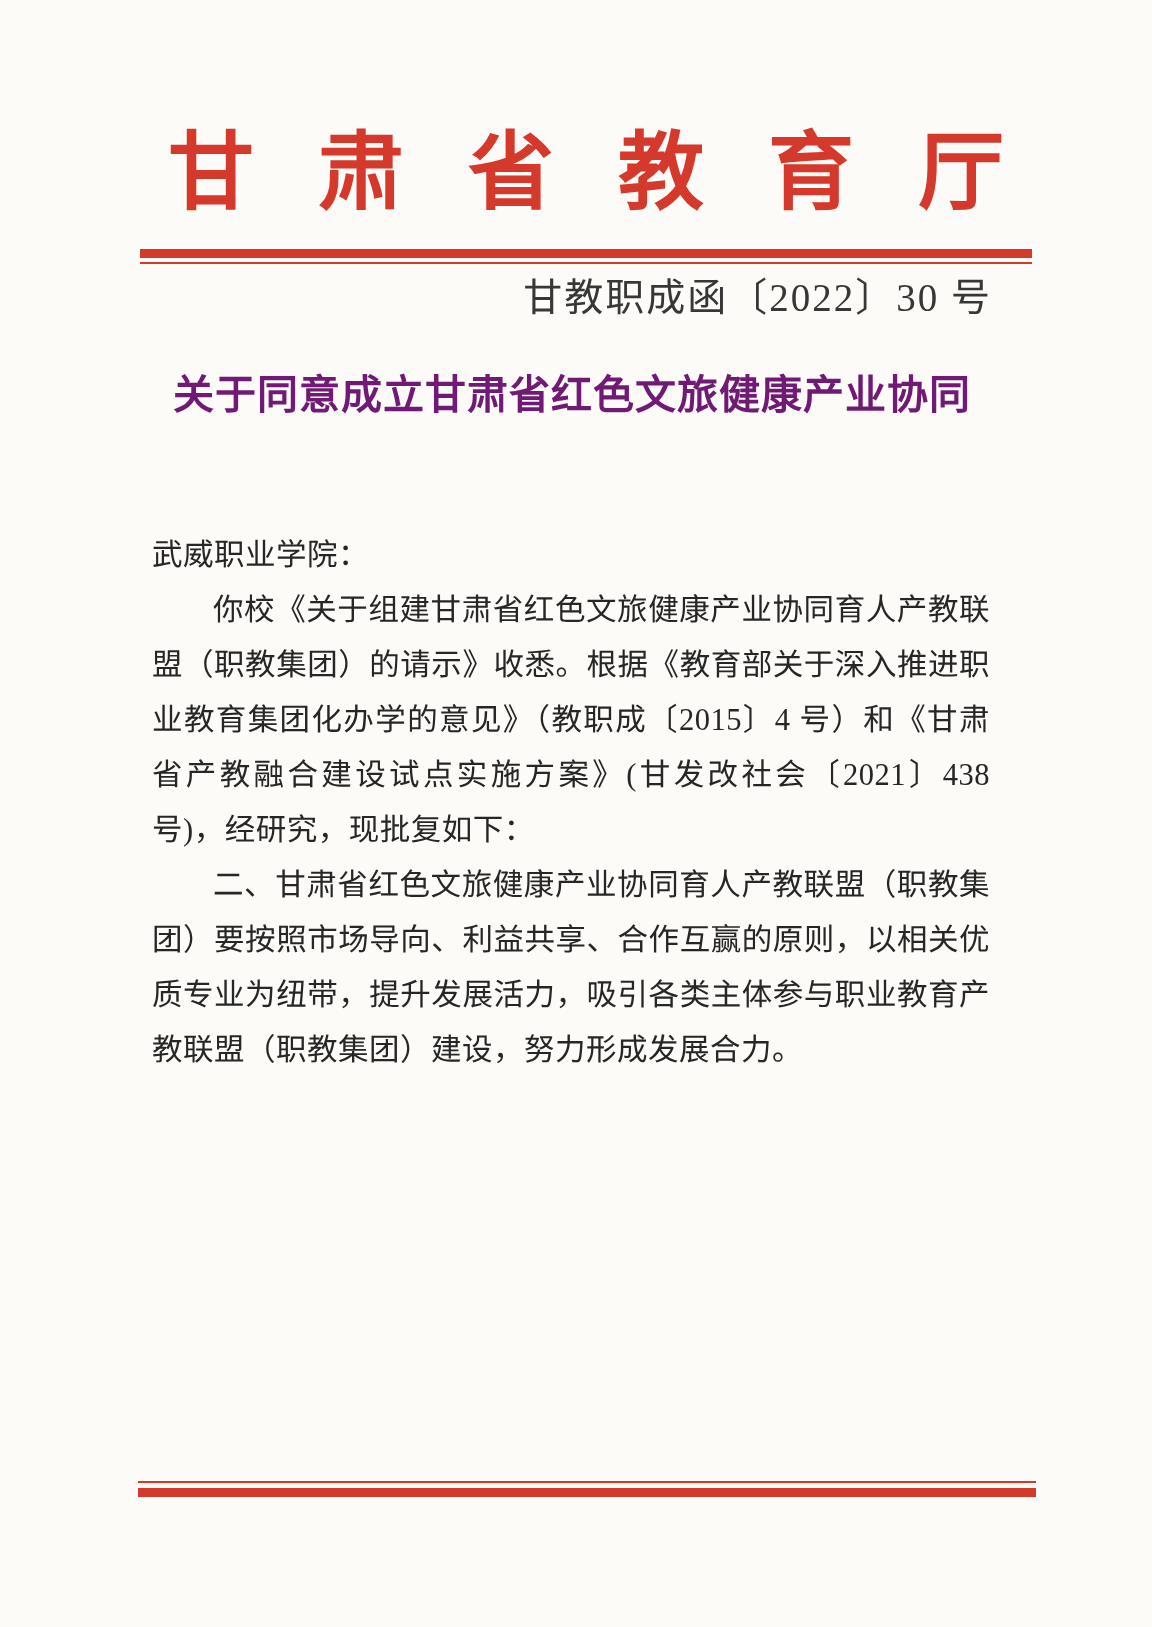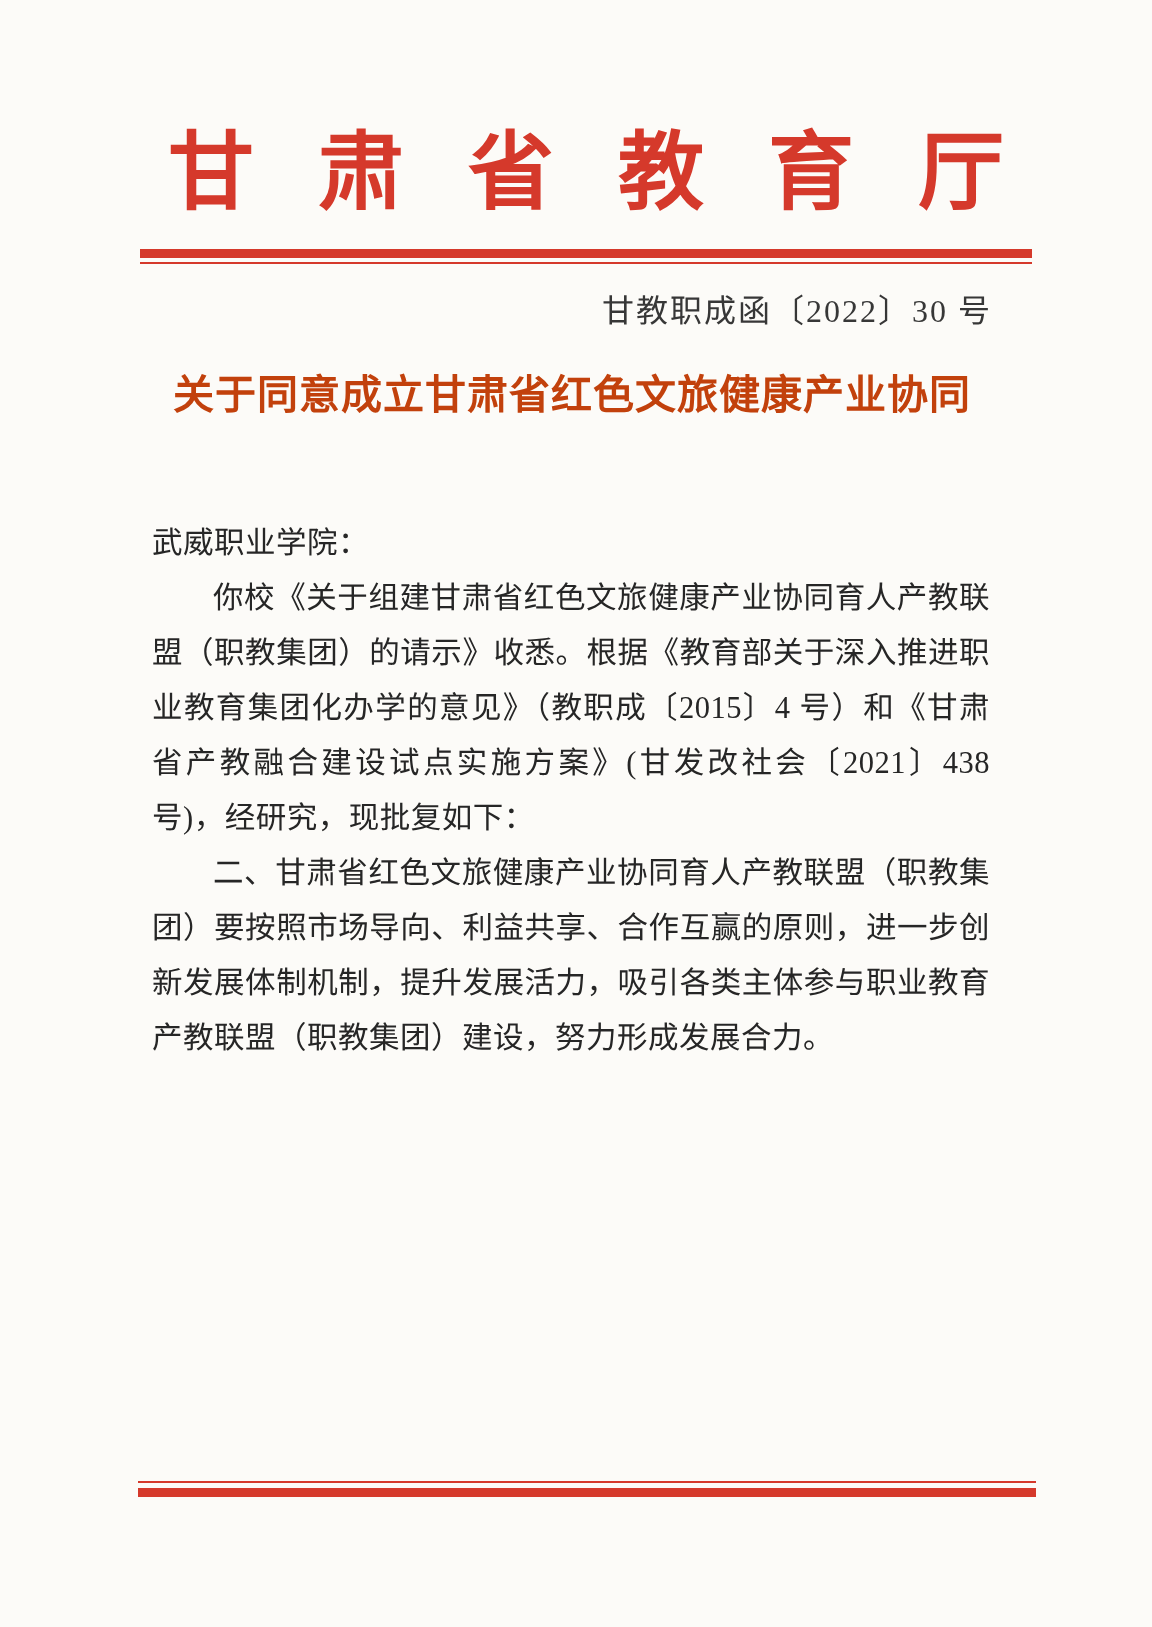--- a/index.html
+++ b/index.html
@@ -34,45 +34,45 @@
     line-height:1.05;
   }
   .agency span{display:block;}
   
   .rule-top{position:absolute;left:140px;top:249px;width:892px;}
   .rule-top .bar-thick{height:9px;background:var(--red);}
   .rule-top .bar-thin{height:2px;background:var(--red);margin-top:4px;}
   
   .doc-no{
     position:absolute;
-    top:291px;
+    top:278px;
     right:160px;
-    font-size:32px;
+    font-size:39px;
     line-height:40px;
     letter-spacing:2px;
     color:#373737;
   }
   
   .title{
     position:absolute;
     top:366px;
     left:152px;
     width:840px;
     text-align:center;
     font-family:"Liberation Sans", sans-serif;
     font-weight:700;
     font-size:41px;
     line-height:58px;
     letter-spacing:1px;
-    color:#c2410c;
+    color:#701a75;
   }
   
   .body{
     position:absolute;
-    top:516px;
+    top:528px;
     left:152px;
     width:838px;
     font-size:30.5px;
     line-height:55px;
     letter-spacing:0.5px;
     color:var(--ink);
     text-align:justify;
   }
   .body p{margin:0;}
   .para{text-indent:2em;}
@@ -102,21 +102,21 @@
 
   <div class="doc-no">甘教职成函〔2022〕30 号</div>
 
   <div class="title">
     <div>关于同意成立甘肃省红色文旅健康产业协同</div>
   </div>
 
   <div class="body">
     <p class="salutation">武威职业学院：</p>
     <p class="para">你校《关于组建甘肃省红色文旅健康产业协同育人产教联盟（职教集团）的请示》收悉。根据《教育部关于深入推进职业教育集团化办学的意见》（教职成〔2015〕4 号）和《甘肃省产教融合建设试点实施方案》(甘发改社会〔2021〕438 号)，经研究，现批复如下：</p>
-    <p class="para">二、甘肃省红色文旅健康产业协同育人产教联盟（职教集团）要按照市场导向、利益共享、合作互赢的原则，进一步创新发展体制机制，提升发展活力，吸引各类主体参与职业教育产教联盟（职教集团）建设，努力形成发展合力。</p>
+    <p class="para">二、甘肃省红色文旅健康产业协同育人产教联盟（职教集团）要按照市场导向、利益共享、合作互赢的原则，以相关优质专业为纽带，提升发展活力，吸引各类主体参与职业教育产教联盟（职教集团）建设，努力形成发展合力。</p>
   </div>
 
   <div class="rule-bottom">
     <div class="bar-thin"></div>
     <div class="bar-thick"></div>
   </div>
 
 </div>
 
 </body></html>

